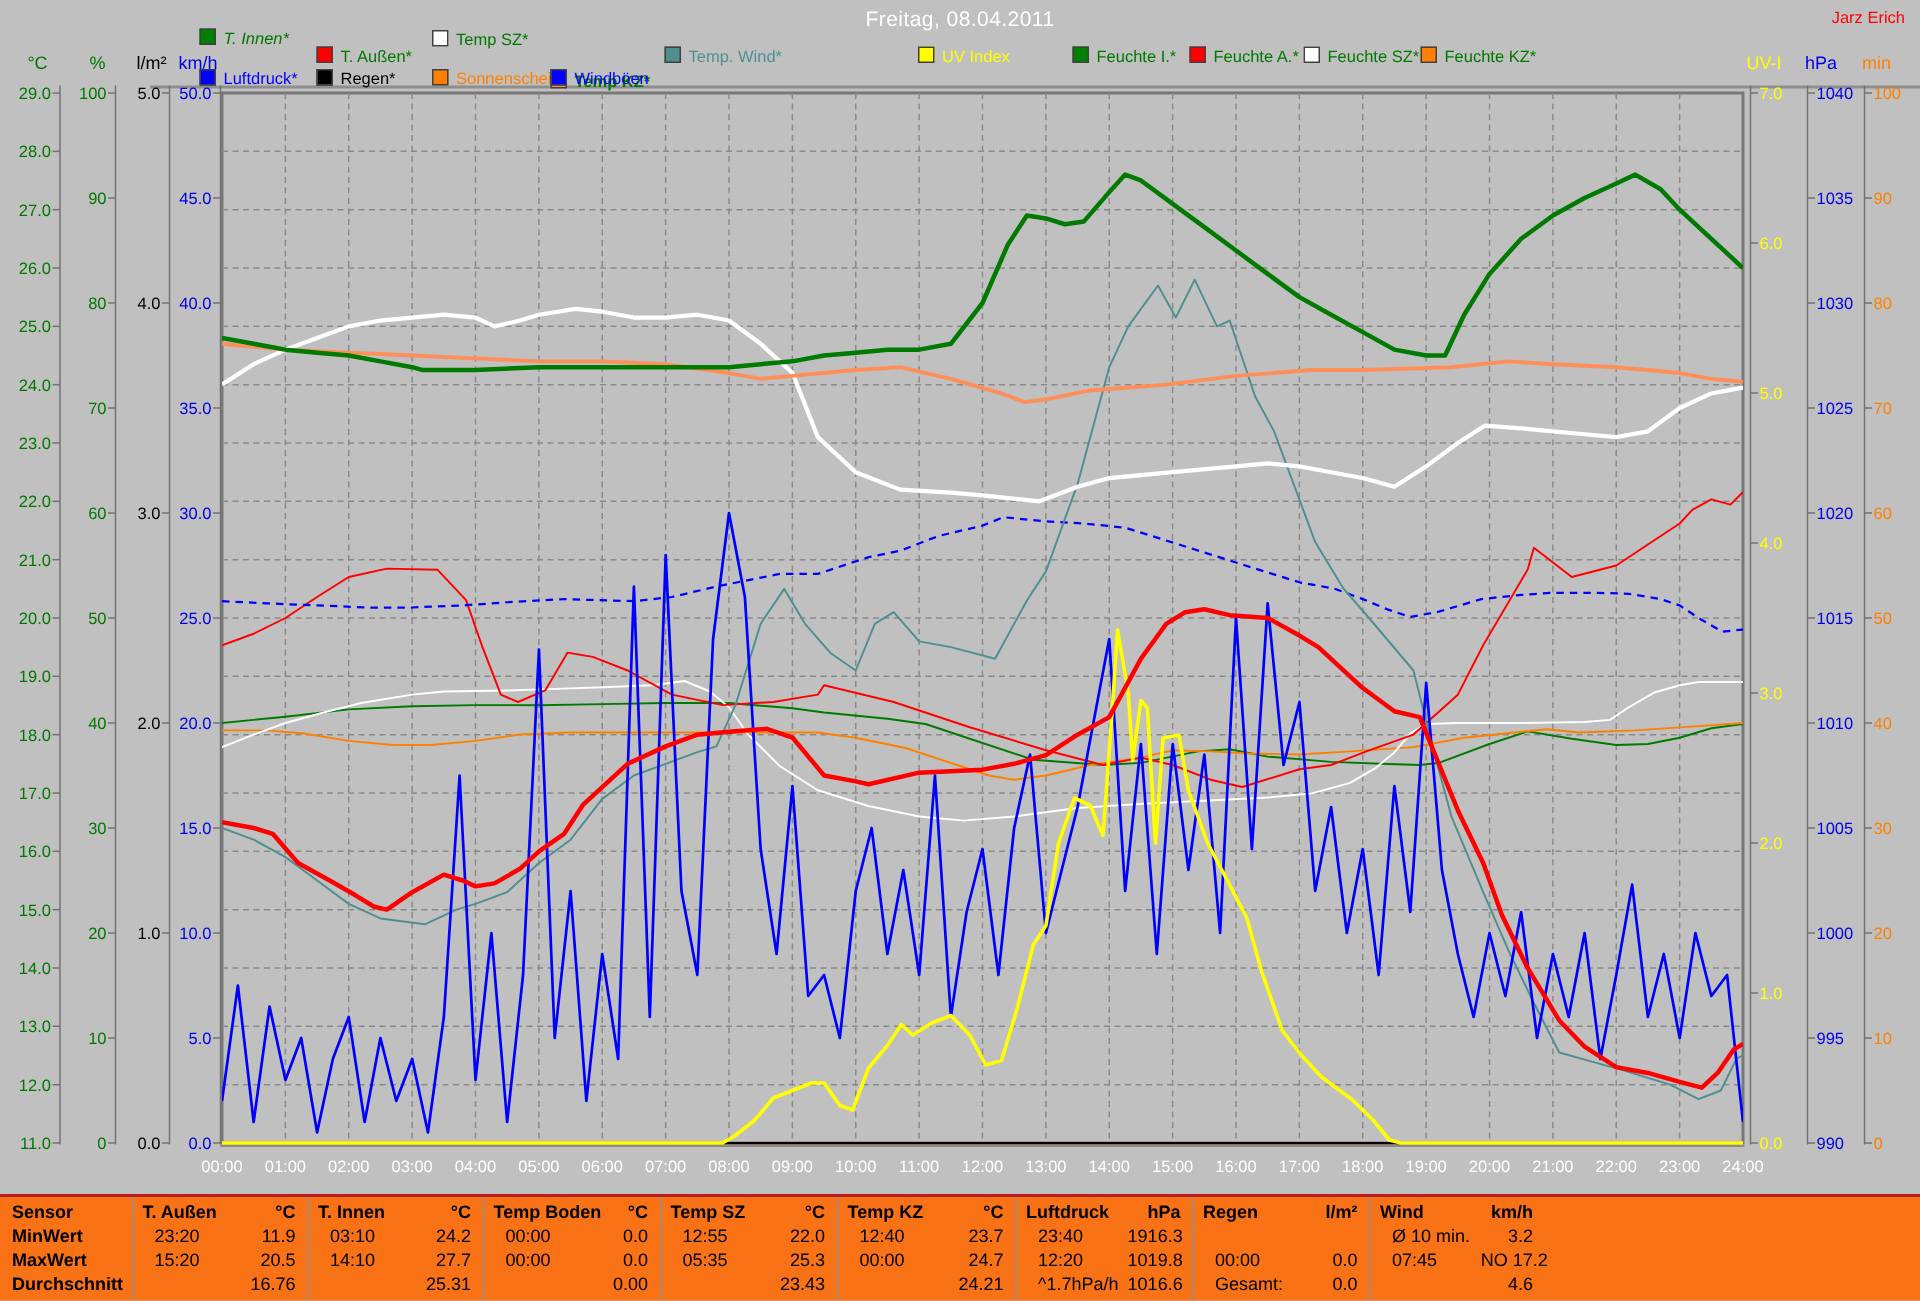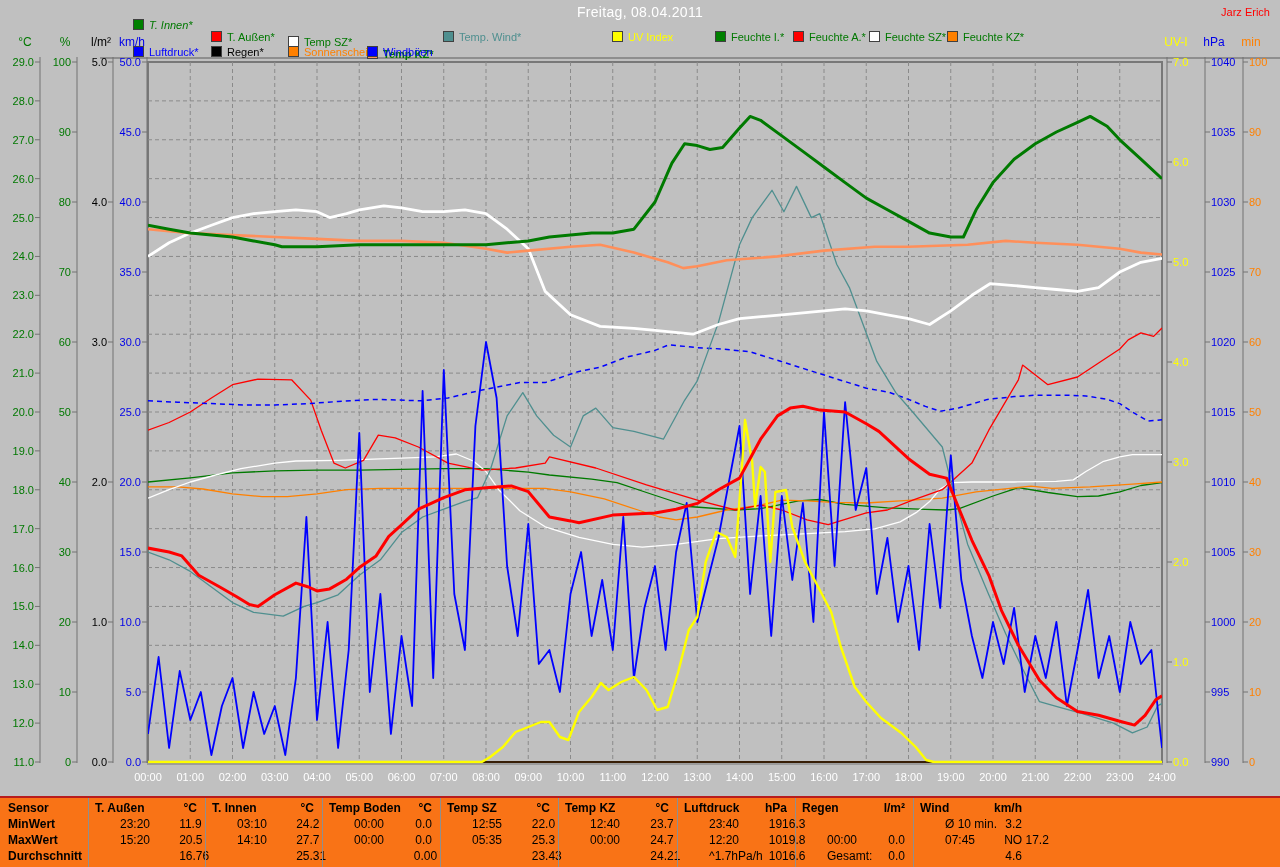--- a/index.html
+++ b/index.html
@@ -12,21 +12,21 @@
   .lg-sw{display:inline-block;width:9px;height:9px;border:1px solid #404040;vertical-align:-1px;margin-right:5px;}
   #chart-svg{position:absolute;left:0;top:0;}
   #stats-table{position:absolute;left:0;top:796px;width:1280px;height:71px;background:#f97316;
        border-top:2px solid #b91c1c;font-size:12px;color:#000;padding-left:14px;}
   .tg{position:absolute;top:0;height:71px;border-left:1px solid #8F8F8F;box-sizing:border-box;}
   .tg.first{border-left:none;}
   .trow{height:16px;line-height:16px;display:flex;padding:0 8px 0 6px;}
   .trow .lc{flex:0 0 58%;white-space:nowrap;}
   .trow .rc{flex:1;text-align:right;white-space:nowrap;}
   .trow.hdr{font-weight:bold;padding-top:2px;}
-  .trow .ind{padding-left:8px;margin-left:17px;}
+  .trow .ind{padding-left:8px;}
   .rowlabels div{height:16px;line-height:16px;font-weight:bold;padding-left:8px;}
   .rowlabels div:first-child{padding-top:2px;}
 </style>
 </head>
 <body>
 
 <svg id="chart-svg" width="1280" height="795">
     <defs>
       <clipPath id="plotclip">
         <rect x="148" y="60" width="1014" height="704"></rect>
@@ -302,21 +302,21 @@
       <polyline points="148.0,548.1 169.1,552.0 181.8,555.9 198.7,575.3 219.8,587.0 236.7,596.7 249.4,604.5 257.9,606.4 274.8,594.8 295.9,583.1 308.5,587.0 317.0,590.9 329.7,588.9 346.6,579.2 359.3,567.6 376.1,555.9 388.8,536.4 401.5,524.8 418.4,509.2 443.8,497.6 464.9,489.8 486.0,487.8 511.3,485.9 528.3,491.7 549.4,517.0 570.5,520.9 579.0,522.8 612.8,515.1 655.0,513.1 676.1,509.2 697.3,503.4 718.4,489.8 739.5,478.1 760.6,439.2 777.5,415.9 790.2,408.1 802.9,406.2 819.8,410.1 845.1,412.0 866.3,423.7 878.9,431.4 908.5,458.7 929.6,474.2 946.5,478.1 959.2,509.2 971.9,540.3 988.8,575.3 1001.4,610.3 1018.4,645.3 1039.5,680.3 1056.4,697.8 1077.5,711.4 1098.6,715.3 1119.8,721.2 1134.5,725.1 1145.1,715.3 1155.7,699.8 1162.0,695.9" stroke="#FF0000" stroke-width="3"></polyline>
     </g>
     <line x1="147" y1="764" x2="1163" y2="764" stroke="#787878" stroke-width="1"></line>
   </svg>
 
 <div id="titlebar">Freitag, 08.04.2011</div>
 <div id="author">Jarz Erich</div>
 <div id="legend">
     <div class="lg-item" style="left: 133px; top: 19px; color: rgb(0, 120, 0); font-style: italic;"><span class="lg-sw" style="background: rgb(0, 128, 0);"></span><span>T. Innen*</span></div>
     <div class="lg-item" style="left: 211px; top: 31px; color: rgb(0, 120, 0);"><span class="lg-sw" style="background: rgb(255, 0, 0);"></span><span>T. Außen*</span></div>
-    <div class="lg-item" style="left: 288px; top: 36px; color: rgb(0, 120, 0);"><span class="lg-sw" style="background: rgb(255, 255, 255);"></span><span>Temp SZ*</span></div>
+    <div class="lg-item" style="left: 288px; top: 20px; color: rgb(0, 120, 0);"><span class="lg-sw" style="background: rgb(255, 255, 255);"></span><span>Temp SZ*</span></div>
     <div class="lg-item" style="left: 367px; top: 48px; color: rgb(0, 120, 0); font-weight: bold;"><span class="lg-sw" style="background: rgb(255, 143, 90);"></span><span>Temp KZ*</span></div>
     <div class="lg-item" style="left: 443px; top: 31px; color: rgb(79, 143, 143);"><span class="lg-sw" style="background: rgb(79, 143, 143);"></span><span>Temp. Wind*</span></div>
     <div class="lg-item" style="left: 612px; top: 31px; color: rgb(255, 255, 0);"><span class="lg-sw" style="background: rgb(255, 255, 0);"></span><span>UV Index</span></div>
     <div class="lg-item" style="left: 715px; top: 31px; color: rgb(0, 120, 0);"><span class="lg-sw" style="background: rgb(0, 128, 0);"></span><span>Feuchte I.*</span></div>
     <div class="lg-item" style="left: 793px; top: 31px; color: rgb(0, 120, 0);"><span class="lg-sw" style="background: rgb(255, 0, 0);"></span><span>Feuchte A.*</span></div>
     <div class="lg-item" style="left: 869px; top: 31px; color: rgb(0, 120, 0);"><span class="lg-sw" style="background: rgb(255, 255, 255);"></span><span>Feuchte SZ*</span></div>
     <div class="lg-item" style="left: 947px; top: 31px; color: rgb(0, 120, 0);"><span class="lg-sw" style="background: rgb(255, 128, 0);"></span><span>Feuchte KZ*</span></div>
     <div class="lg-item" style="left: 133px; top: 46px; color: rgb(0, 0, 255);"><span class="lg-sw" style="background: rgb(0, 0, 255);"></span><span>Luftdruck*</span></div>
     <div class="lg-item" style="left: 211px; top: 46px; color: rgb(0, 0, 0);"><span class="lg-sw" style="background: rgb(0, 0, 0);"></span><span>Regen*</span></div>
     <div class="lg-item" style="left: 288px; top: 46px; color: rgb(255, 128, 0);"><span class="lg-sw" style="background: rgb(255, 128, 0);"></span><span>Sonnenschein</span></div>

